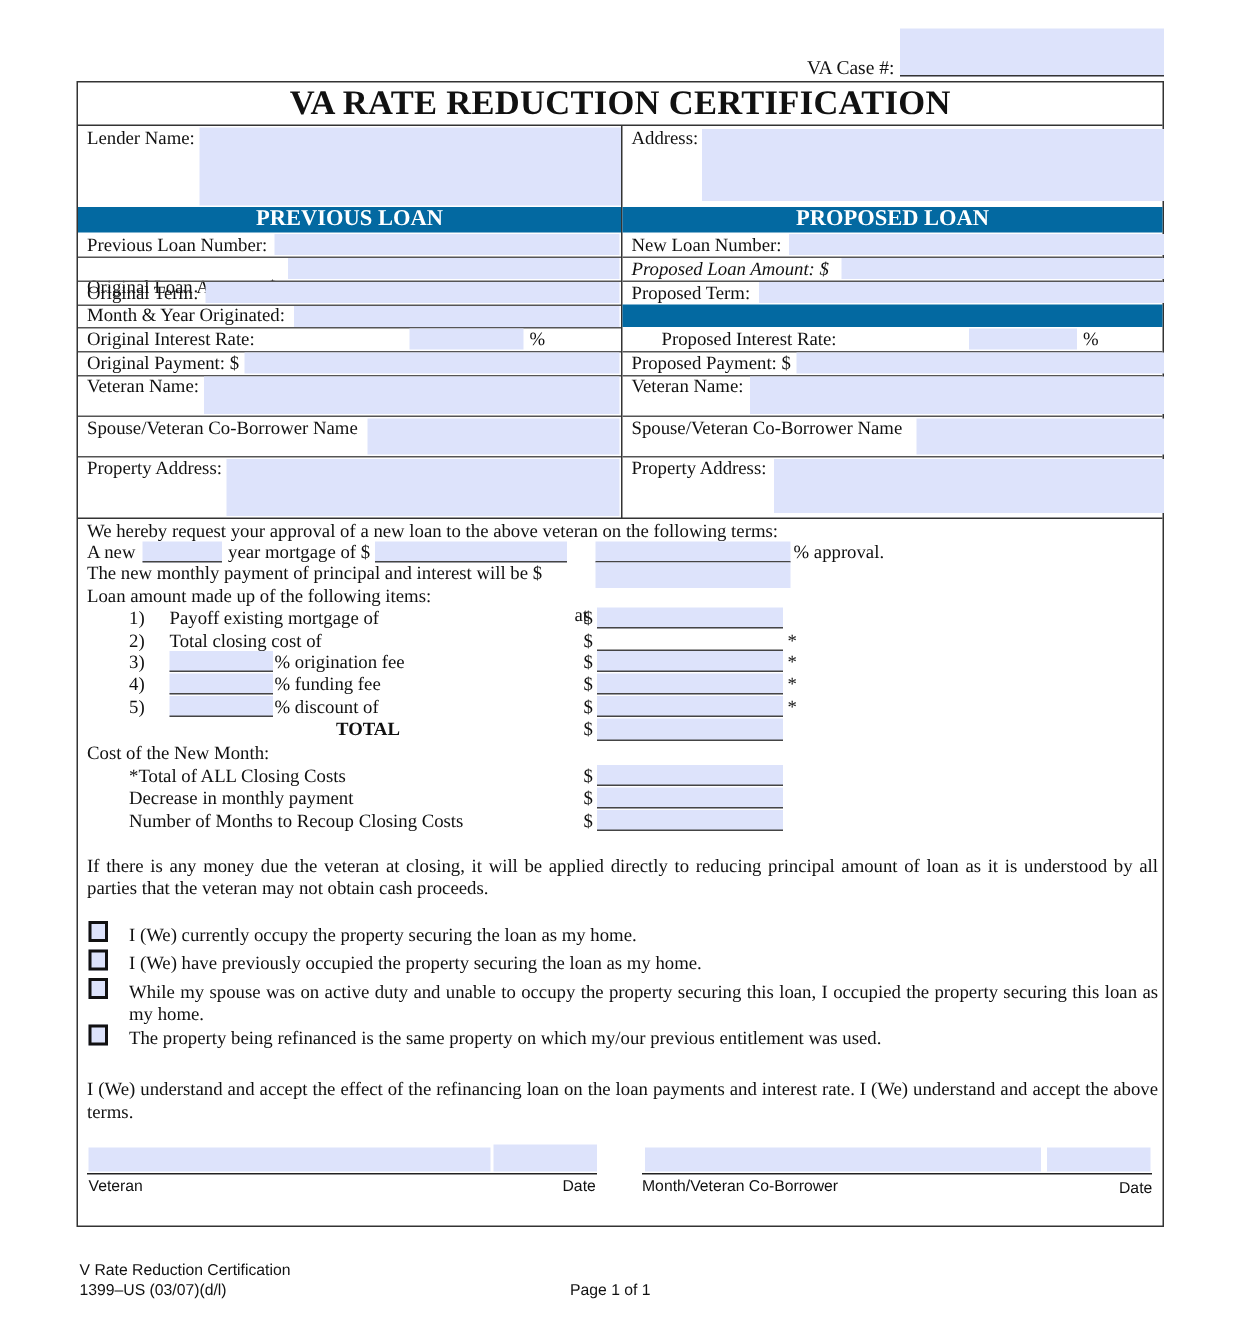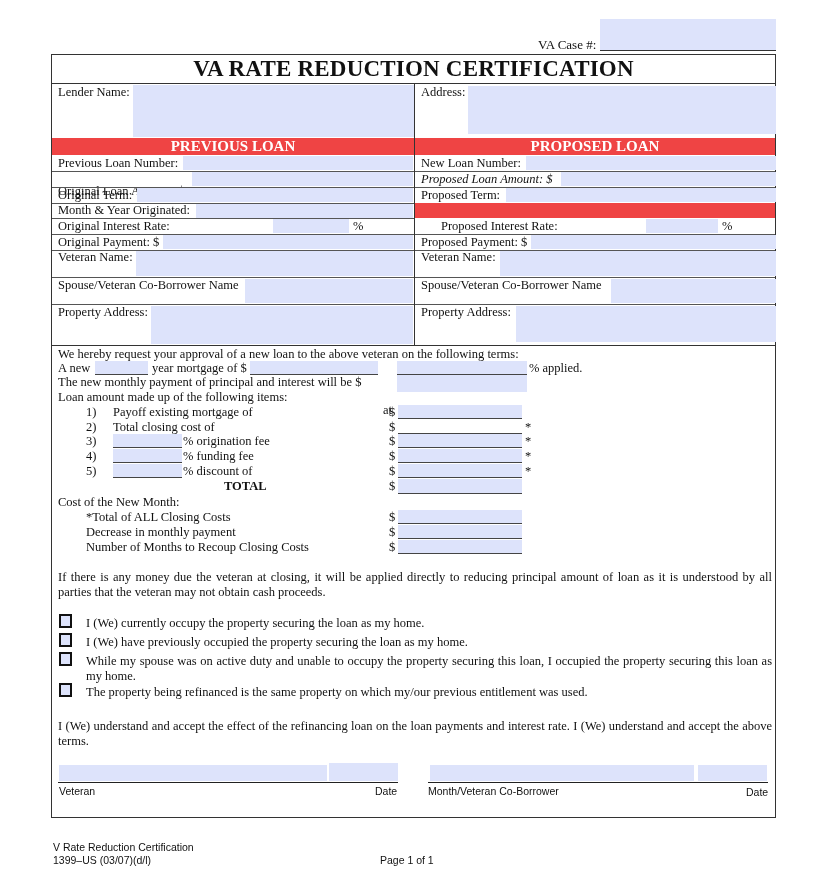--- a/index.html
+++ b/index.html
@@ -15,21 +15,21 @@
   
   #frame { left: 51px; top: 54px; width: 725px; height: 764px; border: 1.5px solid #333; box-sizing: border-box; }
 
   #title { left: 52px; top: 56px; width: 723px; text-align: center; font-weight: bold; font-size: 23px; letter-spacing: 0.2px; }
   .hline { position: absolute; height: 1px; background: #333; }
   .vline { position: absolute; width: 1px; background: #333; }
 
   .lbl { position: absolute; font-size: 12.5px; line-height: 15px; white-space: nowrap; }
   .field { position: absolute; background: #dde3fb; }
 
-  .section-head { position: absolute; height: 17px; background: #ef4444; color: #fff; font-weight: bold; font-size: 15px; line-height: 17px; text-align: center; }
+  .section-head { position: absolute; height: 17px; background: #0369a1; color: #fff; font-weight: bold; font-size: 15px; line-height: 17px; text-align: center; }
 
   .row-line { position: absolute; height: 1px; background: #555; }
 
   .underline-field { position: absolute; background: #dde3fb; border-bottom: 1px solid #444; }
   .uline { position: absolute; border-bottom: 1px solid #444; }
 
   .cb { position: absolute; width: 13px; height: 14px; background: #dde3fb; border: 2px solid #111; box-sizing: border-box; }
 
   .para { position: absolute; font-size: 12.5px; line-height: 15px; }
 
@@ -129,21 +129,21 @@
 <div class="hline" style="left:52px; top:345px; width:723px;"></div>
 
 <span class="lbl" style="left:58px; top:347px;">We hereby request your approval of a new loan to the above veteran on the following terms:</span>
 
 <span class="lbl" style="left:58px; top:361px;">A new</span>
 <div class="underline-field" style="left:95px; top:361px; width:53px; height:13px;"></div>
 <span class="lbl" style="left:152px; top:361px;">year mortgage of $</span>
 <div class="underline-field" style="left:250px; top:361px; width:128px; height:13px;"></div>
 <span class="lbl" style="left:383px; top:361px;margin-top:42px;">at</span>
 <div class="underline-field" style="left:397px; top:361px; width:130px; height:13px;"></div>
-<span class="lbl" style="left:529px; top:361px;">% applied.</span>
+<span class="lbl" style="left:529px; top:361px;">% approval.</span>
 
 <span class="lbl" style="left:58px; top:375px;">The new monthly payment of principal and interest will be $</span>
 <div class="field" style="left:397px; top:375px; width:130px; height:17px;"></div>
 
 <span class="lbl" style="left:58px; top:390px;">Loan amount made up of the following items:</span>
 
 <span class="lbl" style="left:86px; top:405px;">1)</span>
 <span class="lbl" style="left:113px; top:405px;">Payoff existing mortgage of</span>
 <span class="lbl" style="left:389px; top:405px;">$</span>
 <div class="underline-field" style="left:398px; top:405px; width:124px; height:13px;"></div>

